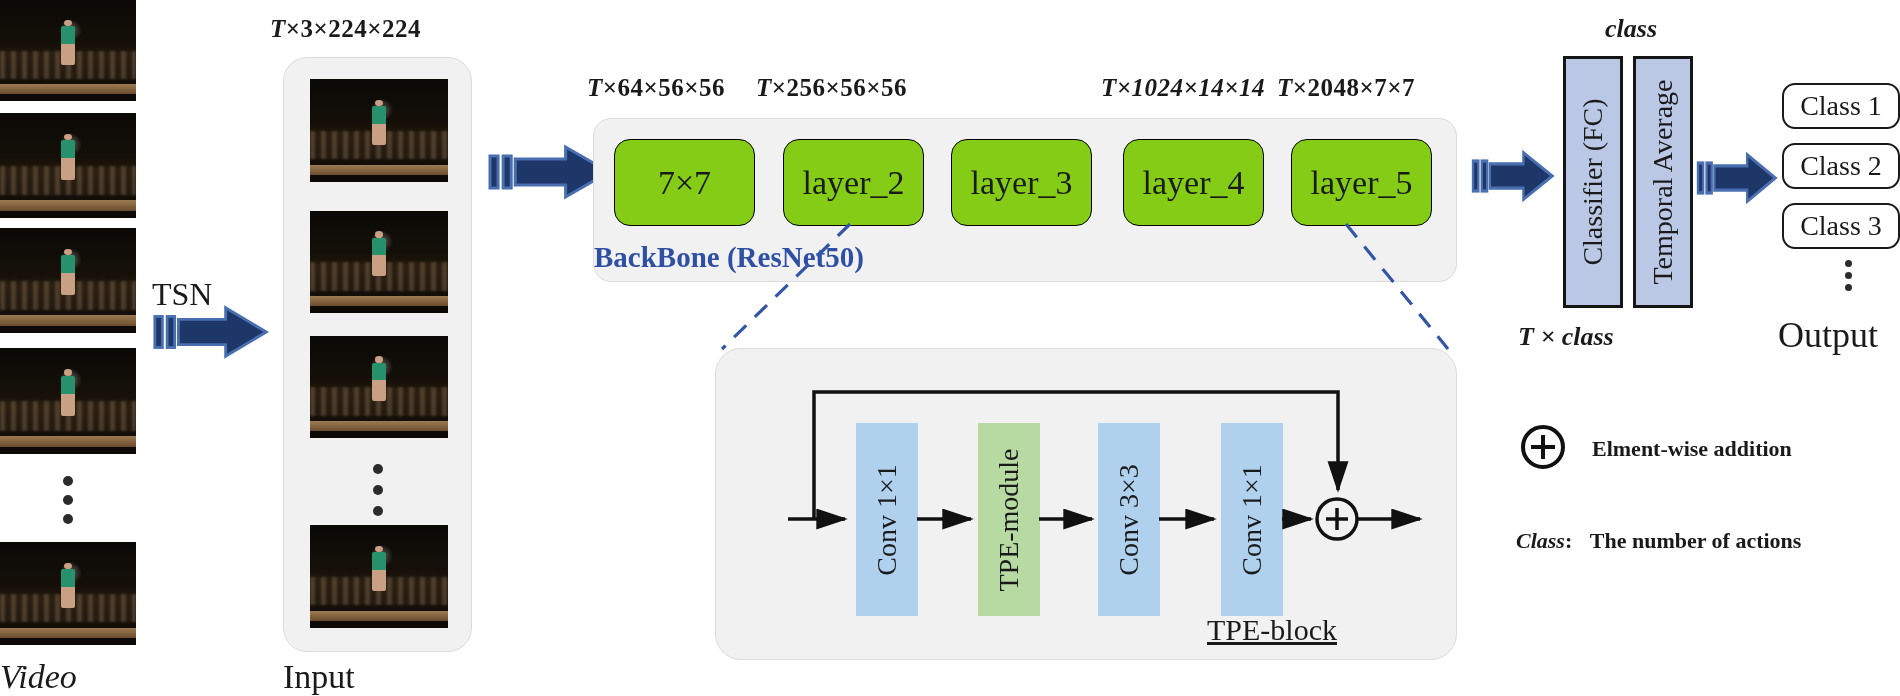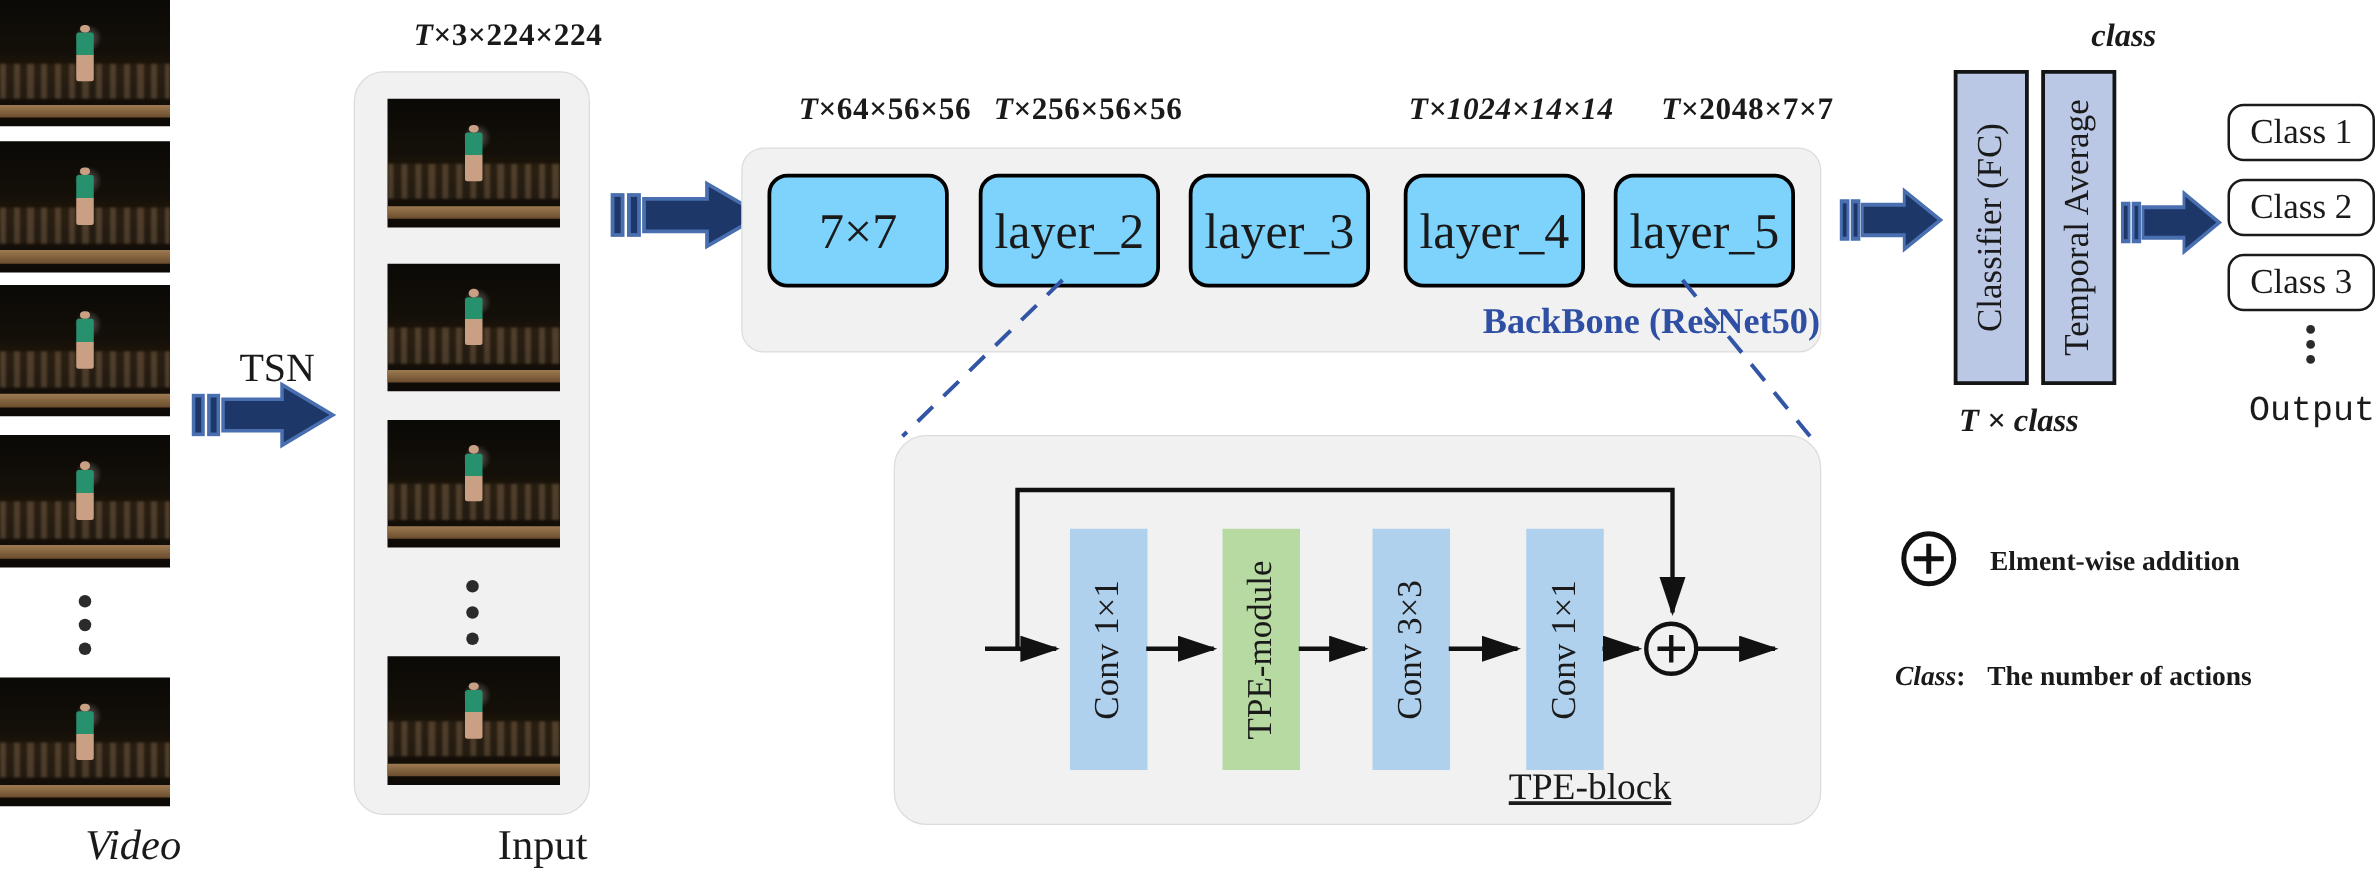--- a/index.html
+++ b/index.html
@@ -27,30 +27,30 @@
       background: linear-gradient(180deg,#9d7b51,#6a4c2e); }
   .gym { position:absolute; left:45%; top:26%; width:10%; height:38%; border-radius:2px;
       background: linear-gradient(180deg,#27916d 0 46%, #c9a083 46% 100%); }
   .gym::before { content:""; position:absolute; left:22%; top:-16%; width:55%; height:16%;
       border-radius:50%; background:#c9a083; }
 
   
   .dot { display:block; border-radius:50%; background:#2b2b2b; }
 
   
-  .lbl { position:absolute; text-align:right; }
+  .lbl { position:absolute; text-align:left; }
   .dim { font-weight:bold; font-size:25px; letter-spacing:0.5px; }
   .dim::first-letter { font-style:italic; }
   .serif-lg { font-size:34px; }
   .ital { font-style:italic; font-weight:bold; }
 
   
   .layerbox { position:absolute; top:20px; width:139px; height:85px; border-radius:16px;
-      background:#7dd3fc; border:3px solid #000000; display:flex; align-items:center;
-      justify-content:center; font-size:40px; }
+      background:#84cc16; border:1px solid #000000; display:flex; align-items:center;
+      justify-content:center; font-size:34px; }
 
   
   .module { position:absolute; top:74px; width:62px; height:193px; display:flex;
       align-items:center; justify-content:center; }
   .module span { transform:rotate(-90deg); white-space:nowrap; font-size:28px; }
   .mod-blue  { background:#afd1ee; }
   .mod-green { background:#b7d9a2; }
 
   
   .headbox { position:absolute; top:56px; width:54px; height:246px; background:#bac8e6;
@@ -218,21 +218,21 @@
   </svg>
 
   <div class="classbox" style="top:83px;">Class 1</div>
   <div class="classbox" style="top:143px;">Class 2</div>
   <div class="classbox" style="top:203px;">Class 3</div>
   <div class="abs" style="left:1845px;top:260px;">
     <span class="dot" style="width:7px;height:7px;margin-bottom:5px;"></span>
     <span class="dot" style="width:7px;height:7px;margin-bottom:5px;"></span>
     <span class="dot" style="width:7px;height:7px;"></span>
   </div>
-  <div class="lbl" style="left:1778px;top:314px;width:122px;font-size:28px;font-family:Liberation Mono, monospace;">Output</div>
+  <div class="lbl" style="left:1778px;top:314px;width:122px;font-size:36px;">Output</div>
 
   <svg style="left:1520px;top:424px;" width="46" height="46" viewBox="0 0 46 46">
     <circle cx="23" cy="23" r="20" fill="none" stroke="#111" stroke-width="4"></circle>
     <path d="M11 23 H35 M23 11 V35" stroke="#111" stroke-width="4" fill="none"></path>
   </svg>
   <div class="legend-line" style="left:1592px;top:436px;">Elment-wise addition</div>
   <div class="legend-line" style="left:1516px;top:528px;">
     <span class="ital">Class</span><span>:</span>
     <span style="margin-left:12px;">The number of actions</span>
   </div>

